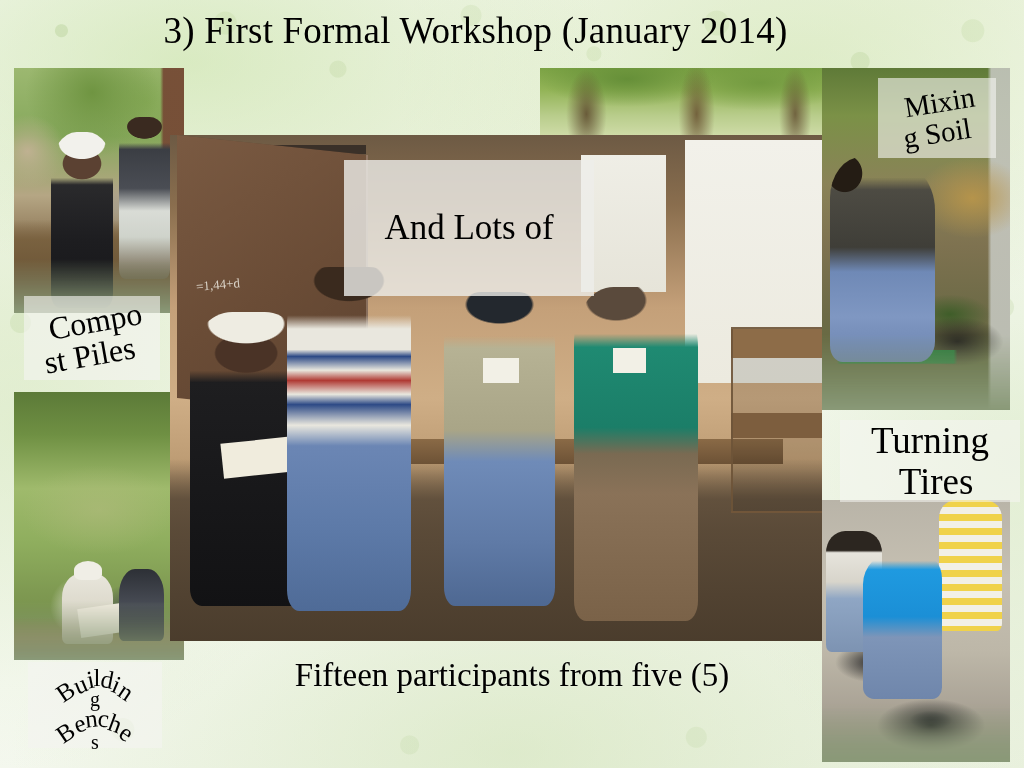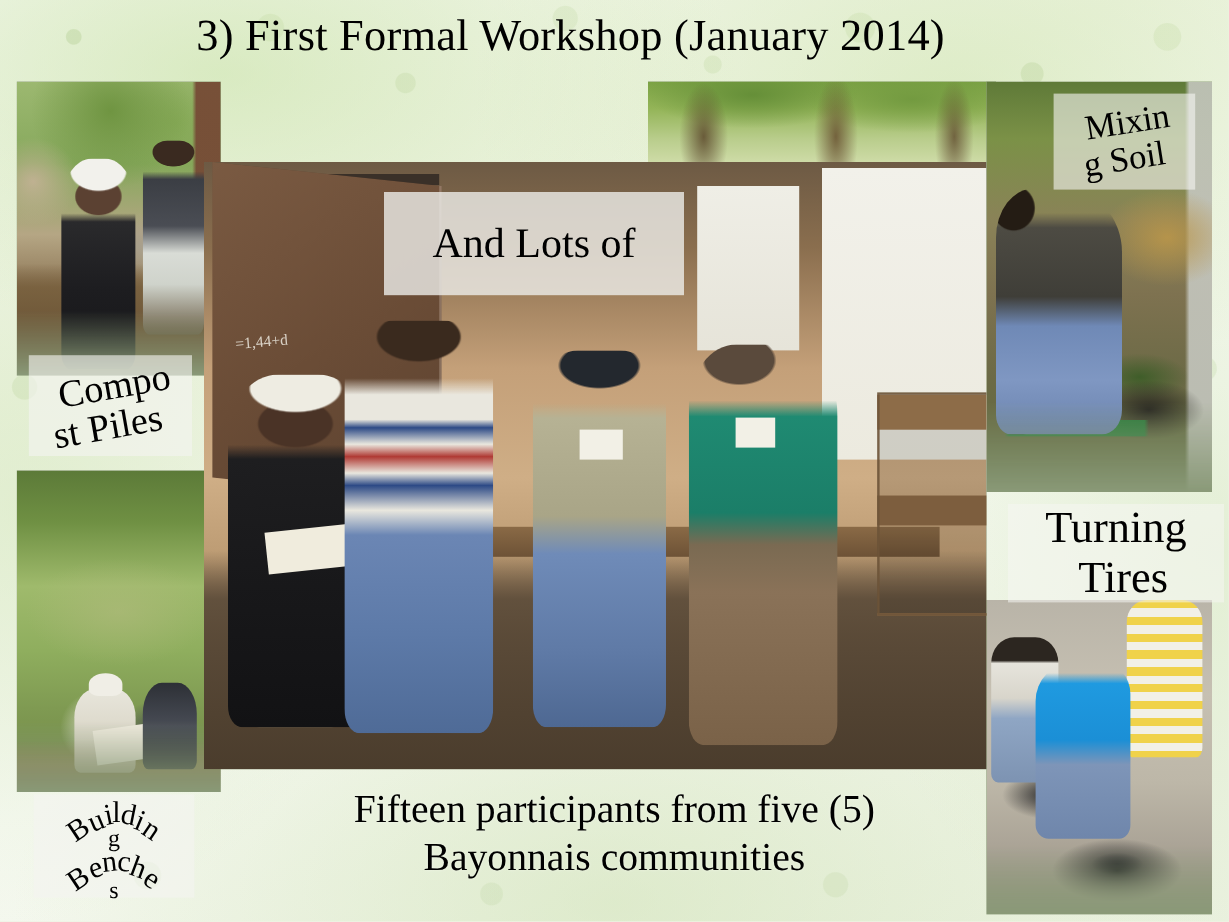--- a/index.html
+++ b/index.html
@@ -243,21 +243,21 @@
   #label-turning .ln{font-size:37px;}
   #label-turning .ln.l2{margin-top:4px;margin-left:12px;}
 
   #label-benches{left:28px;top:662px;width:134px;height:86px;}
   #label-benches .arch{display:flex;align-items:flex-end;}
   #label-benches .arch span{font-size:25px;display:inline-block;}
   #label-benches .row2{margin-top:2px;}
 
   
   #caption-singing{
-    position:absolute;left:320px;top:160px;width:250px;height:86px;z-index:75;
+    position:absolute;left:344px;top:160px;width:250px;height:136px;z-index:75;
     background:rgba(238,238,234,.80);
     display:flex;flex-direction:column;align-items:center;justify-content:center;
     font-size:35px;line-height:1.18;color:#000;
   }
   #caption-singing .ln{white-space:nowrap;}
 
   
   #caption-bottom{
     position:absolute;left:0;top:655px;width:1024px;z-index:80;
     text-align:center;color:#000;font-size:33px;line-height:1.22;
@@ -363,16 +363,15 @@
         <span style="position: absolute; left: 50%; transform: translateX(-50%); top: 26px; font-size: 20px;">s</span>
       </span>
   </div>
 
   <div id="caption-singing">
     <span class="ln">And Lots of</span>
   </div>
 
   <div id="caption-bottom">
     <div class="ln">Fifteen participants from five (5)</div>
-    <div class="ln">Bayonnais communities</div>
   </div>
 
 </div>
 
 </body></html>

